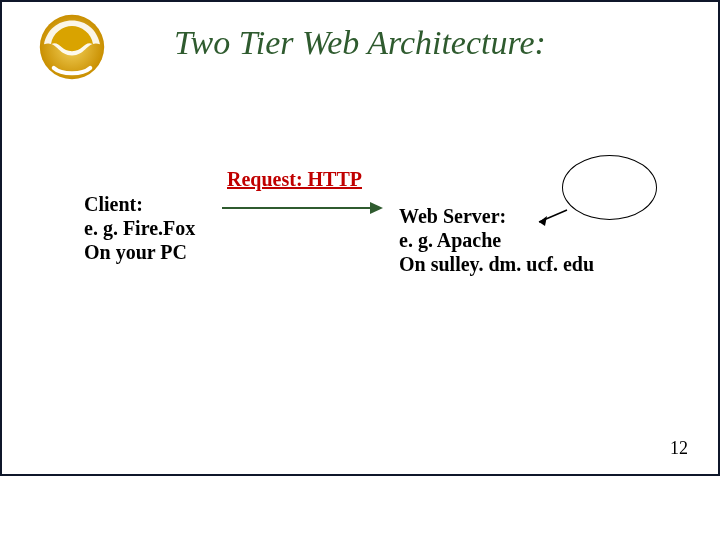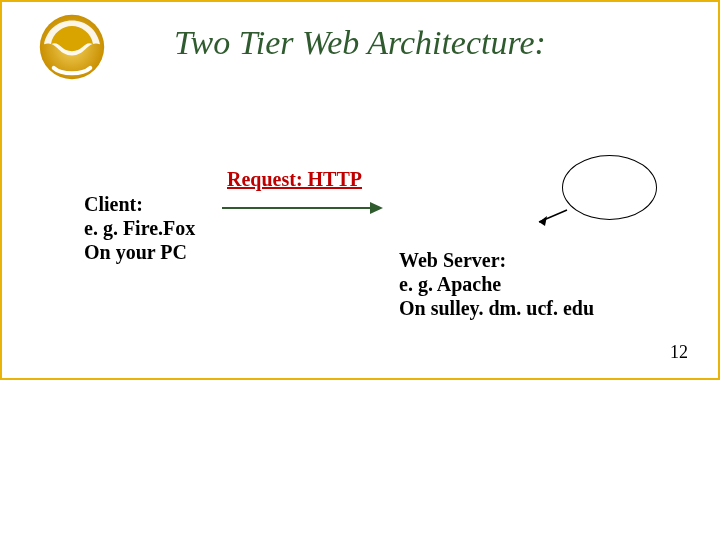--- a/index.html
+++ b/index.html
@@ -7,22 +7,22 @@
     padding: 0;
     width: 720px;
     height: 540px;
     background: #fff;
     font-family: "Times New Roman", Times, serif;
   }
   .slide {
     position: relative;
     box-sizing: border-box;
     width: 720px;
-    height: 380px;
-    border: 2px solid #eab308;
+    height: 476px;
+    border: 2px solid #0f172a;
   }
   .logo {
     position: absolute;
     left: 35px;
     top: 10px;
     width: 70px;
     height: 70px;
   }
   .title {
     position: absolute;
@@ -52,21 +52,20 @@
     text-decoration: underline;
     font-size: 20px;
   }
   .client-label {
     left: 82px;
     top: 190px;
   }
   .server-label {
     left: 397px;
     top: 202px;
-    margin-top: 44px;
   }
   .files-label {
     left: 582px;
     top: 165px;
     text-align: center;
     font-size: 19px;
   }
   .arrow-svg {
     position: absolute;
     left: 218px;

